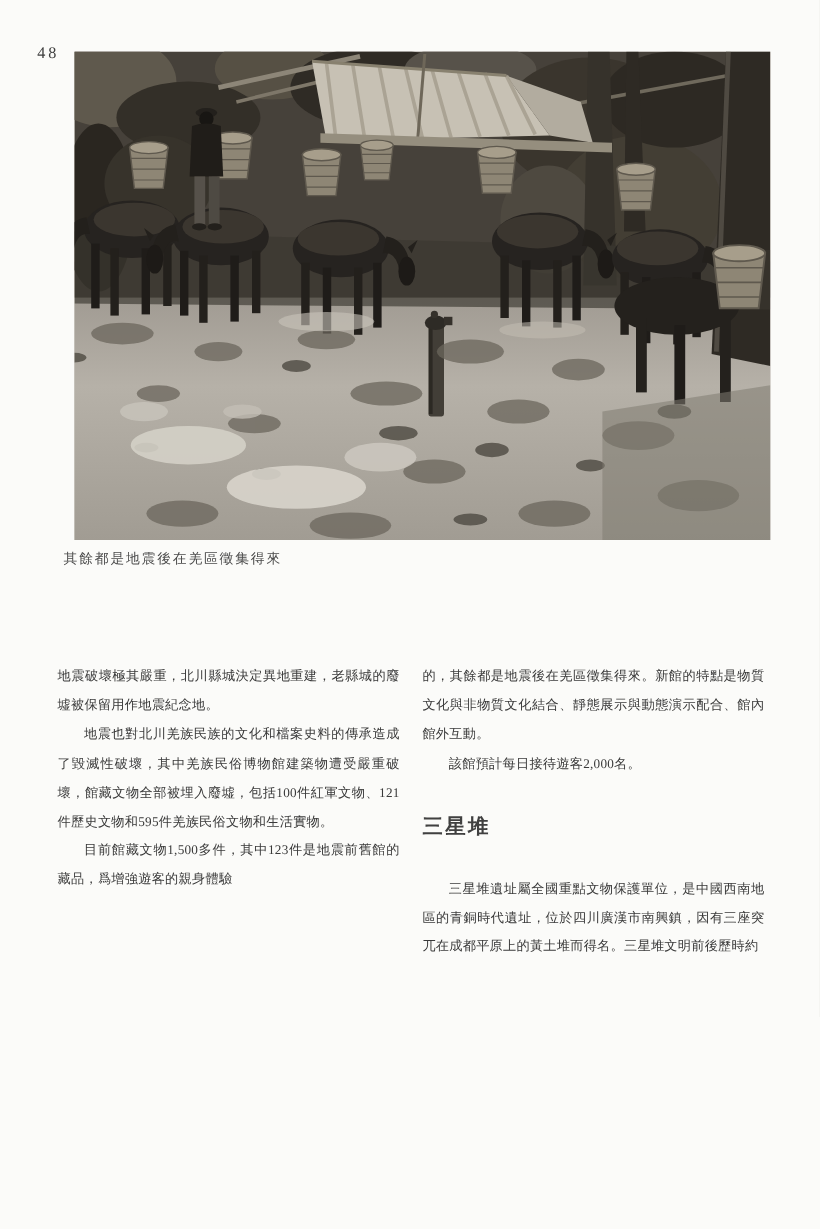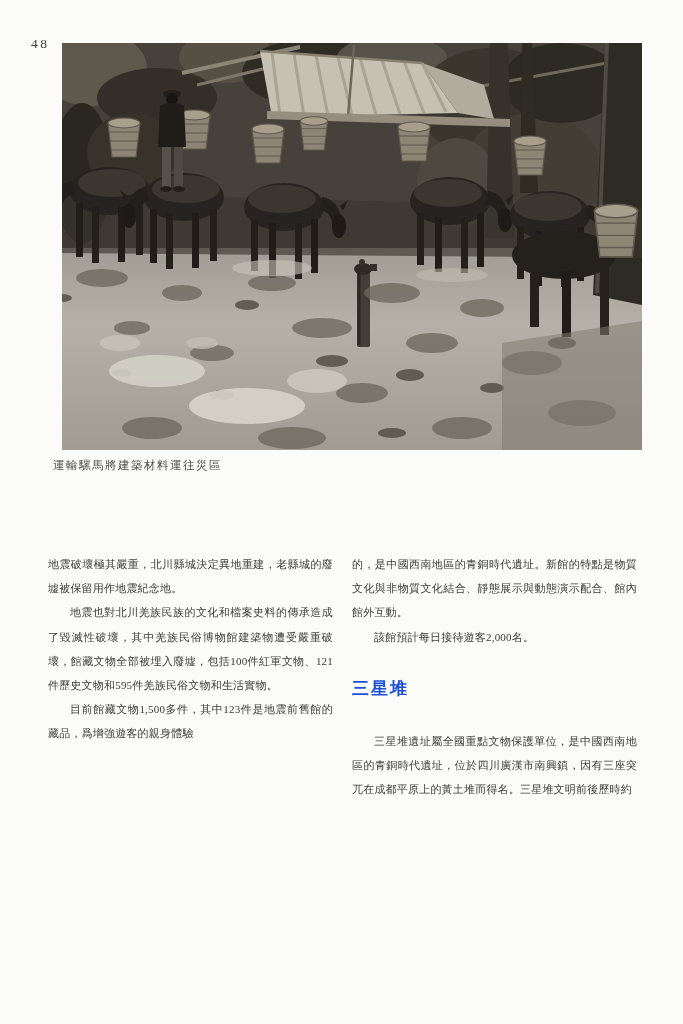--- a/index.html
+++ b/index.html
@@ -34,21 +34,21 @@
   .para{
     margin:0;
     font-size:11px;line-height:24.2px;
     text-align:justify;text-justify:inter-ideograph;
     letter-spacing:0.2px;
   }
   .para.indent{text-indent:2em;}
   .section-heading{
     margin:29px 0 30px 0;
     font-size:17px;line-height:21px;font-weight:bold;
-    color:#1d4ed8;letter-spacing:2px;
+    color:#404040;letter-spacing:2px;
   }
 </style>
 </head>
 <body>
 
 <div class="page">
 
   <div class="page-number">48</div>
 
   <div class="photo-frame">
@@ -186,28 +186,28 @@
         <ellipse cx="58" cy="300" rx="20" ry="8" fill="#c8c4bb" opacity="0.8"></ellipse>
         <ellipse cx="140" cy="300" rx="16" ry="6" fill="#c3beb5" opacity="0.8"></ellipse>
         <ellipse cx="210" cy="225" rx="40" ry="8" fill="#c9c4ba" opacity="0.6"></ellipse>
         <ellipse cx="390" cy="232" rx="36" ry="7" fill="#c3beb3" opacity="0.55"></ellipse>
       </g>
 
       <polygon points="440,300 580,278 580,407 440,407" fill="#807b71" opacity="0.55"></polygon>
     </svg>
   </div>
 
-  <div class="photo-caption">運輸騾馬將建築材料運往災區</div>
+  <div class="photo-caption">其餘都是地震後在羌區徵集得來</div>
 
   <div class="col col-left">
     <p class="para">地震破壞極其嚴重，北川縣城決定異地重建，老縣城的廢墟被保留用作地震紀念地。</p>
     <p class="para indent">地震也對北川羌族民族的文化和檔案史料的傳承造成了毀滅性破壞，其中羌族民俗博物館建築物遭受嚴重破壞，館藏文物全部被埋入廢墟，包括100件紅軍文物、121件歷史文物和595件羌族民俗文物和生活實物。</p>
     <p class="para indent">目前館藏文物1,500多件，其中123件是地震前舊館的藏品，爲增強遊客的親身體驗</p>
   </div>
 
   <div class="col col-right">
-    <p class="para">的，是中國西南地區的青銅時代遺址。新館的特點是物質文化與非物質文化結合、靜態展示與動態演示配合、館內館外互動。</p>
+    <p class="para">的，其餘都是地震後在羌區徵集得來。新館的特點是物質文化與非物質文化結合、靜態展示與動態演示配合、館內館外互動。</p>
     <p class="para indent">該館預計每日接待遊客2,000名。</p>
     <h2 class="section-heading">三星堆</h2>
     <p class="para indent">三星堆遺址屬全國重點文物保護單位，是中國西南地區的青銅時代遺址，位於四川廣漢市南興鎮，因有三座突兀在成都平原上的黃土堆而得名。三星堆文明前後歷時約</p>
   </div>
 
 </div>
 
 </body></html>

